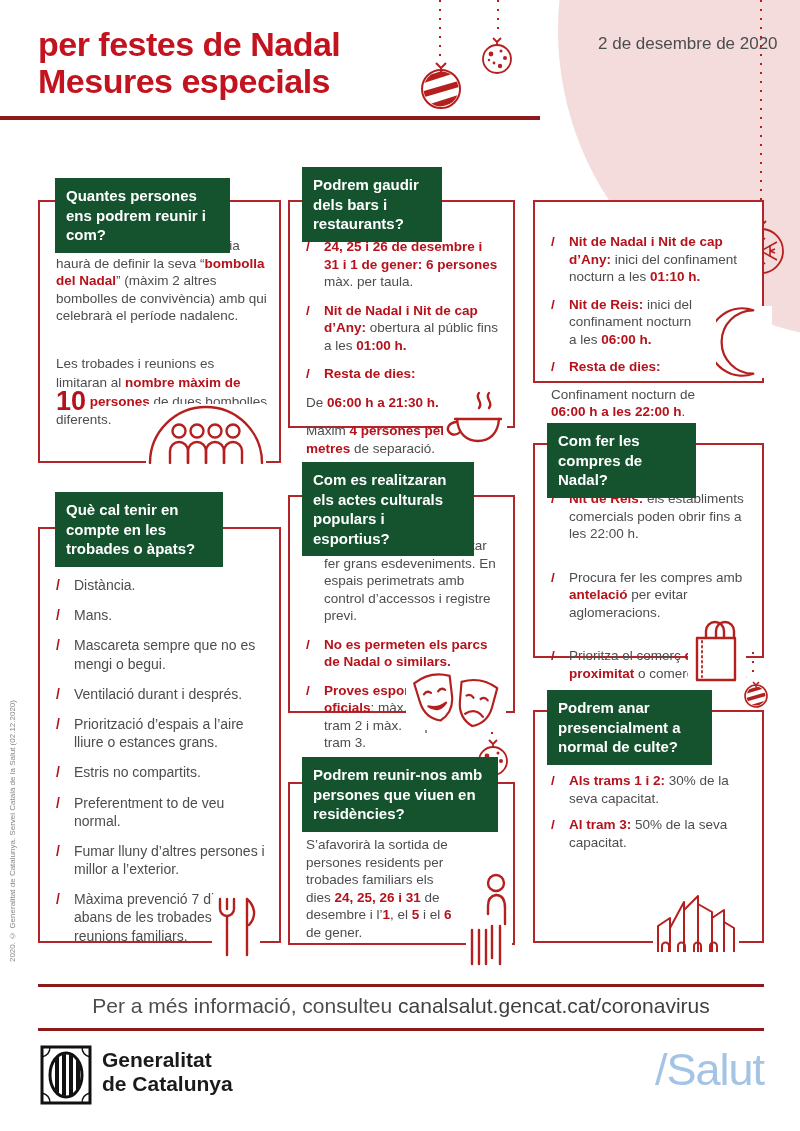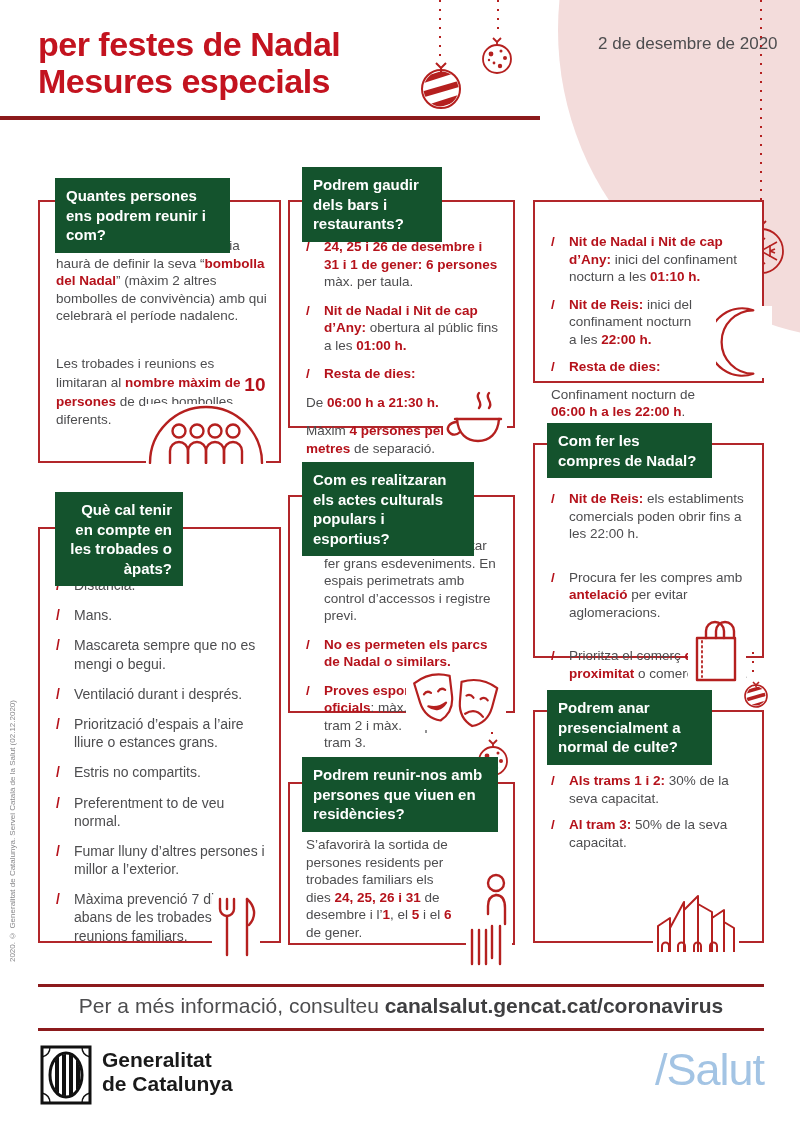--- a/index.html
+++ b/index.html
@@ -17,41 +17,41 @@
   .card{position:absolute;border:2px solid #b2262a;background:#fff;box-sizing:border-box;}
   .card-head{position:absolute;background:#14532d;color:#fff;font-weight:bold;font-size:15px;
              line-height:1.3;padding:8px 11px;box-sizing:border-box;z-index:3;}
   .card-body{box-sizing:border-box;width:100%;height:100%;padding:0 12px 0 16px;
              font-size:13.5px;line-height:1.3;color:#4d4d4f;}
   .bullet{display:flex;margin-bottom:11px;}
   .slash{color:#b5121b;font-weight:bold;flex:0 0 10px;margin-right:8px;}
   .para{margin:0 0 11px 0;}
   .sg-n{}
   .sg-r{color:#b5121b;font-weight:bold;}
-  .sg-big{color:#b5121b;font-weight:bold;font-size:19px;line-height:0;vertical-align:-4px;}
+  .sg-big{color:#b5121b;font-weight:bold;font-size:27px;line-height:0;vertical-align:-4px;}
   .icon-wrap{position:absolute;background:#fff;z-index:4;display:flex;align-items:center;justify-content:center;}
   svg.redline{stroke:#b5201f;fill:none;stroke-width:2.4;stroke-linecap:round;stroke-linejoin:round;}
   
   .body-a{padding-top:35px;}
   .body-b{padding-top:36px;}
   .body-c{padding-top:31px;}
   .body-d{padding-top:47px;font-size:14px;}
   .body-e{padding-top:40px;}
   .body-f{padding-top:45px;}
   .body-g{padding-top:52px;}
   .body-h{padding-top:60px;padding-right:6px;}
   .body-d .bullet{margin-bottom:12px;}
   .body-f .bullet{margin-bottom:26px;}
   .pr-moon{padding-right:52px;}
   .pr-person{padding-right:44px;}
   .gap-lg{margin-bottom:30px;}
   
   .rule{position:absolute;left:38px;width:726px;height:3px;background:#8c1a1c;}
   .info-line{position:absolute;left:38px;top:994px;width:726px;text-align:center;font-size:21px;color:#4d4d4f;}
-  .info-bold{font-weight:bold;color:#3f3f41;}
+  .info-bold{font-weight:normal;color:#3f3f41;}
   .logo-text{position:absolute;left:102px;top:1048px;font-size:21px;font-weight:bold;color:#1a1a1a;line-height:1.12;}
   .salut{position:absolute;right:36px;top:1044px;font-size:45px;color:#a3c4e4;letter-spacing:-1px;}
   .sidenote{position:absolute;left:8px;top:700px;writing-mode:vertical-rl;transform:rotate(180deg);
             font-size:8px;color:#87878a;white-space:nowrap;}
 </style>
 </head>
 <body>
 
 <div class="page">
 
@@ -170,21 +170,21 @@
   </div>
 
   <div class="card" style="left:533px;top:200px;width:231px;height:183px;">
     <div class="card-body body-c">
       <div class="bullet" style="margin-bottom:10px;">
         <span class="slash">/</span>
         <span><span class="sg-r">Nit de Nadal i Nit de cap d’Any:</span><span class="sg-n"> inici del confinament nocturn a les </span><span class="sg-r">01:10 h.</span></span>
       </div>
       <div class="bullet pr-moon" style="margin-bottom:10px;">
         <span class="slash">/</span>
-        <span><span class="sg-r">Nit de Reis:</span><span class="sg-n"> inici del confinament nocturn a les </span><span class="sg-r">22:00 h.</span></span>
+        <span><span class="sg-r">Nit de Reis:</span><span class="sg-n"> inici del confinament nocturn a les </span><span class="sg-r">06:00 h.</span></span>
       </div>
       <div class="bullet pr-moon" style="margin-bottom:10px;">
         <span class="slash">/</span>
         <span><span class="sg-r">Resta de dies:</span></span>
       </div>
       <p class="para pr-moon"><span class="sg-n">Confinament nocturn de </span><span class="sg-r">06:00 h a les 22:00 h</span><span class="sg-n">.</span></p>
     </div>
   </div>
   <div class="icon-wrap" style="left:716px;top:306px;width:56px;height:72px;">
     <svg class="redline" width="56" height="72" viewBox="0 0 60 76">
@@ -225,21 +225,21 @@
       <div class="bullet">
         <span class="slash">/</span>
         <span>Fumar lluny d’altres persones i millor a l’exterior.</span>
       </div>
       <div class="bullet">
         <span class="slash">/</span>
         <span>Màxima prevenció 7 dies abans de les trobades o reunions familiars.</span>
       </div>
     </div>
   </div>
-  <div class="card-head" style="left:55px;top:492px;width:128px;text-align:right;">Què cal tenir en compte en les trobades o àpats?</div>
+  <div class="card-head" style="left:55px;top:492px;width:168px;">Què cal tenir en compte en les trobades o àpats?</div>
   <div class="icon-wrap" style="left:212px;top:896px;width:48px;height:62px;">
     <svg class="redline" width="44" height="60" viewBox="0 0 44 60">
       <path d="M6,2 v10 a7,7 0 0 0 14,0 v-10"></path>
       <path d="M13,2 v10"></path>
       <path d="M13,20 v38"></path>
       <path d="M33,2 v56"></path>
       <path d="M33,2 c8,7 10,17 2,26"></path>
     </svg>
   </div>
 
@@ -301,21 +301,21 @@
       <div class="bullet">
         <span class="slash">/</span>
         <span><span class="sg-n">Procura fer les compres amb </span><span class="sg-r">antelació</span><span class="sg-n"> per evitar aglomeracions.</span></span>
       </div>
       <div class="bullet">
         <span class="slash">/</span>
         <span><span class="sg-n">Prioritza el comerç </span><span class="sg-r">de proximitat</span><span class="sg-n"> o comerç </span><span class="sg-r">en línia</span><span class="sg-n">.</span></span>
       </div>
     </div>
   </div>
-  <div class="card-head" style="left:547px;top:423px;width:165px;">Com fer les compres de Nadal?</div>
+  <div class="card-head" style="left:547px;top:423px;width:149px;">Com fer les compres de Nadal?</div>
   <div class="icon-wrap" style="left:688px;top:614px;width:58px;height:72px;">
     <svg class="redline" width="56" height="72" viewBox="0 0 56 72">
       <path d="M8,24 h38 v42 h-38 Z" fill="#fff"></path>
       <path d="M13,27 v36" stroke-dasharray="1.5,3.5" stroke-width="1.8"></path>
       <path d="M17,24 v-7 a9,9 0 0 1 18,0 v7"></path>
       <path d="M27,24 v-7 a9,9 0 0 1 18,0 v7"></path>
     </svg>
   </div>
 
   <div class="string" style="left:752px;top:652px;height:24px;"></div>

